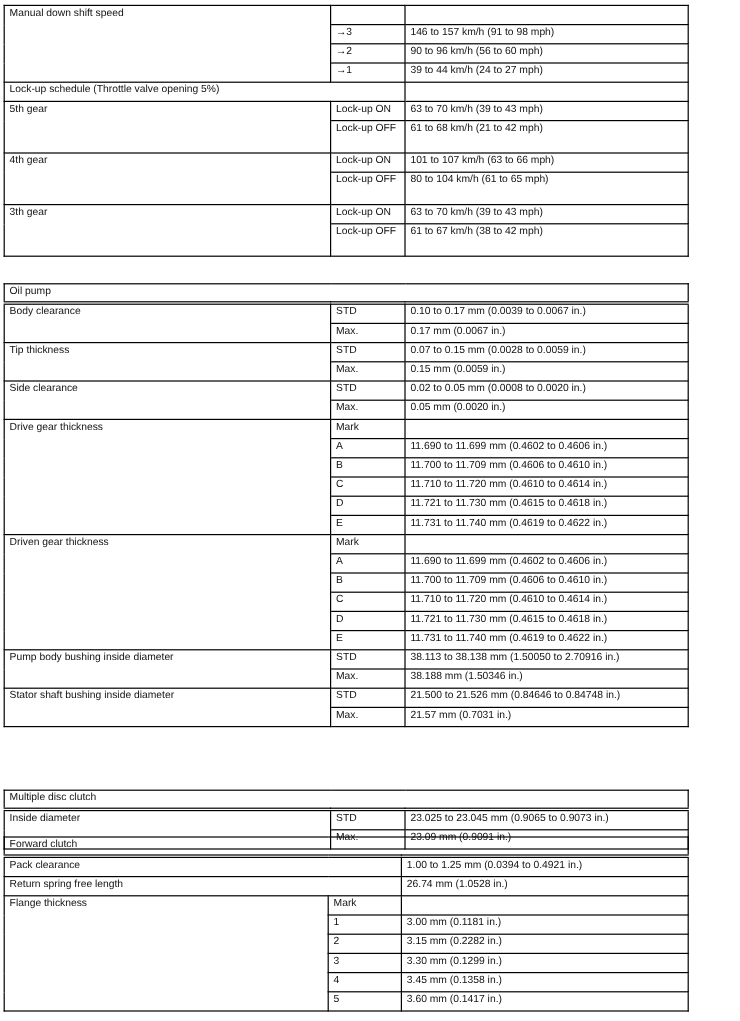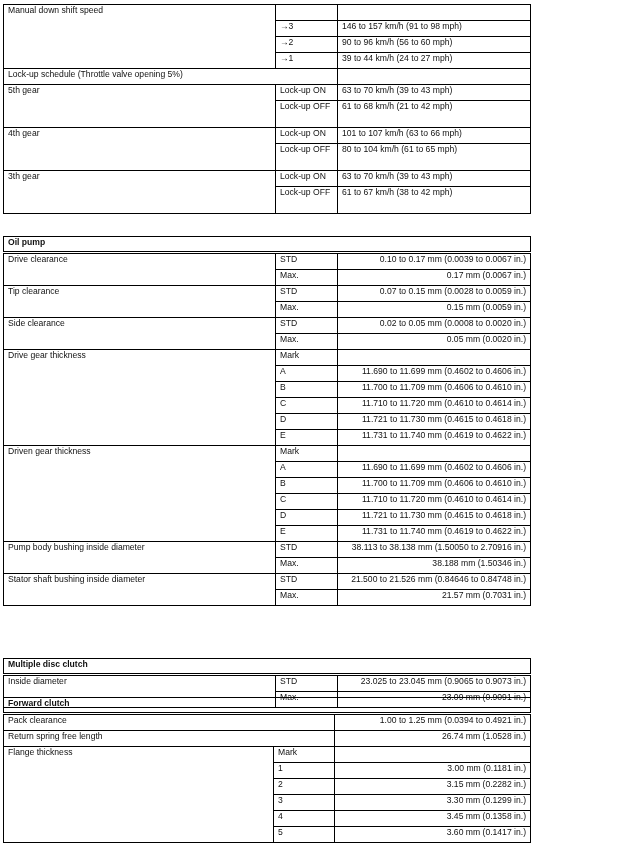--- a/index.html
+++ b/index.html
@@ -1,23 +1,23 @@
 <!DOCTYPE html>
 <html><head>
 <meta charset="utf-8">
 <style>
   html, body { margin:0; padding:0; background:#ffffff; }
   body { width:617px; height:851px; position:relative; overflow:hidden;
          font-family:"Liberation Sans", sans-serif; font-size:8.6px; color:#111; }
-  table { border-collapse:collapse; position:absolute; left:3px; width:528px; table-layout:fixed;border-radius:23px; }
+  table { border-collapse:collapse; position:absolute; left:3px; width:571px; table-layout:fixed;border-radius:23px; }
   td { border:1px solid #000; padding:0 4px; vertical-align:top; line-height:11px; white-space:nowrap; overflow:hidden; }
-  td.c { text-align:right; }
+  td.c { text-align:left; }
   td.wrap { white-space:normal; }
   tr.h16 td { height:15px; }
-  tr.hdr td { font-weight:bold; border-bottom:3px double #000; height:14px; }
+  tr.hdr td { font-weight:normal; border-bottom:3px double #000; height:14px; }
   .t1 { top:4px; }
   .t2 { top:236px; }
   .t3 { top:658px; }
   .t4 { top:697px; }
 </style>
 </head>
 <body>
 
 <table class="t1">
   <colgroup>
@@ -85,31 +85,31 @@
       <col style="width:272px">
       <col style="width:62px">
       <col>
     </colgroup>
   <tbody>
       <tr class="hdr">
         <td colspan="3">Oil pump</td>
       </tr>
 
   <tr class="h16">
-    <td rowspan="2">Drive clearance</td>
+    <td rowspan="2">Body clearance</td>
     <td>STD</td>
     <td class="c">0.10 to 0.17 mm (0.0039 to 0.0067 in.)</td>
   </tr>
   <tr class="h16">
     <td>Max.</td>
     <td class="c">0.17 mm (0.0067 in.)</td>
   </tr>
 
   <tr class="h16">
-    <td rowspan="2">Tip clearance</td>
+    <td rowspan="2">Tip thickness</td>
     <td>STD</td>
     <td class="c">0.07 to 0.15 mm (0.0028 to 0.0059 in.)</td>
   </tr>
   <tr class="h16">
     <td>Max.</td>
     <td class="c">0.15 mm (0.0059 in.)</td>
   </tr>
 
   <tr class="h16">
     <td rowspan="2">Side clearance</td>

